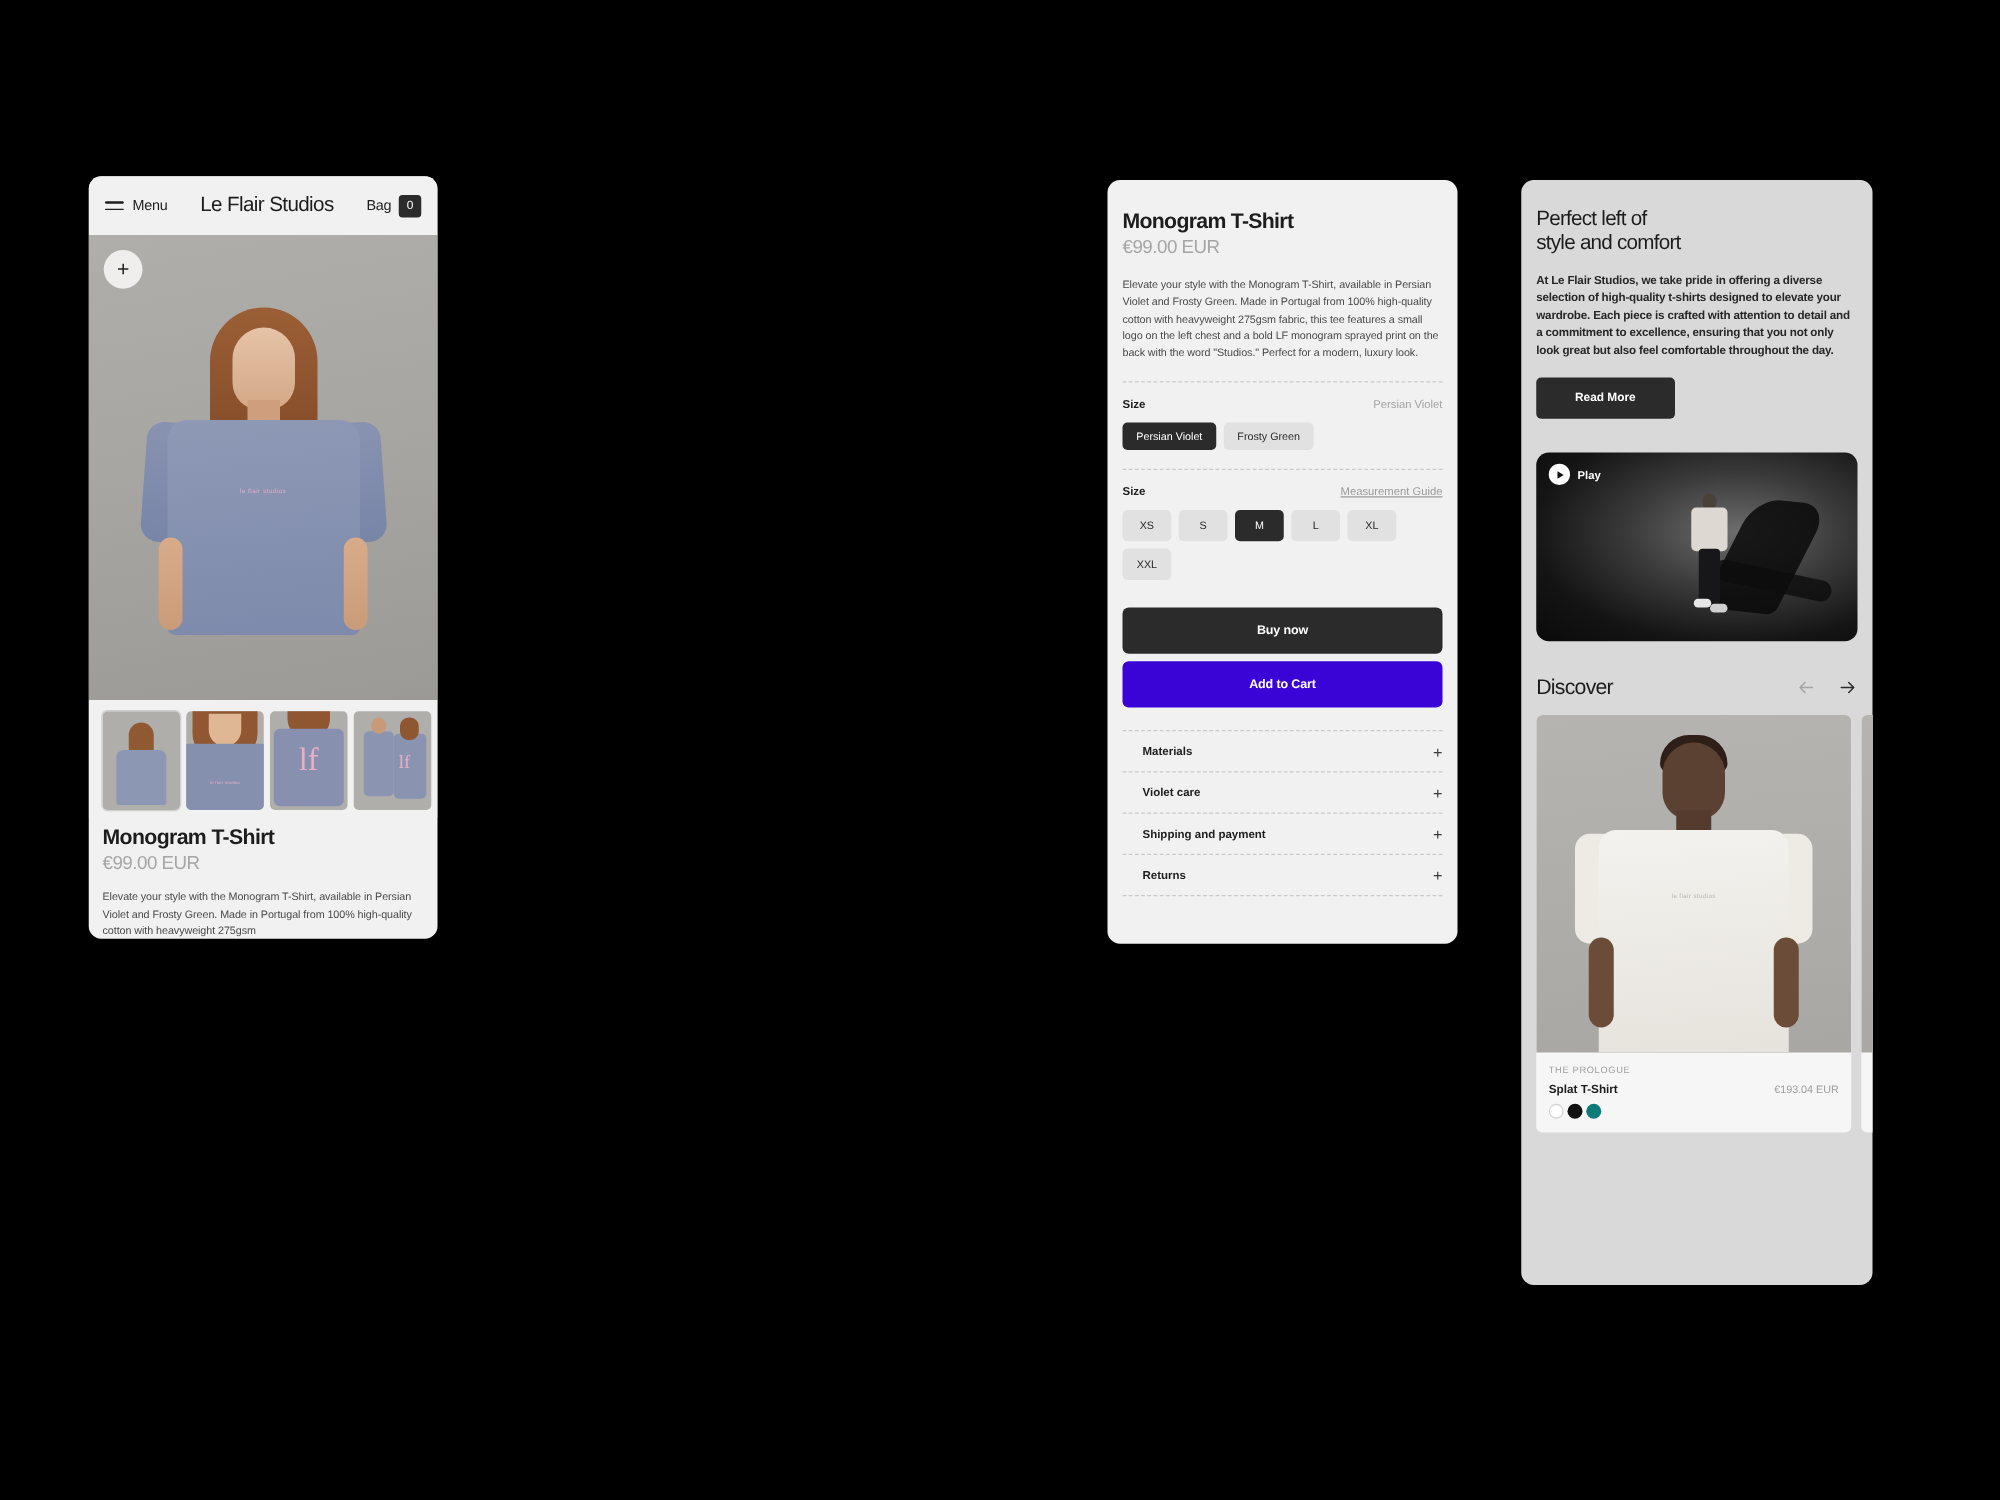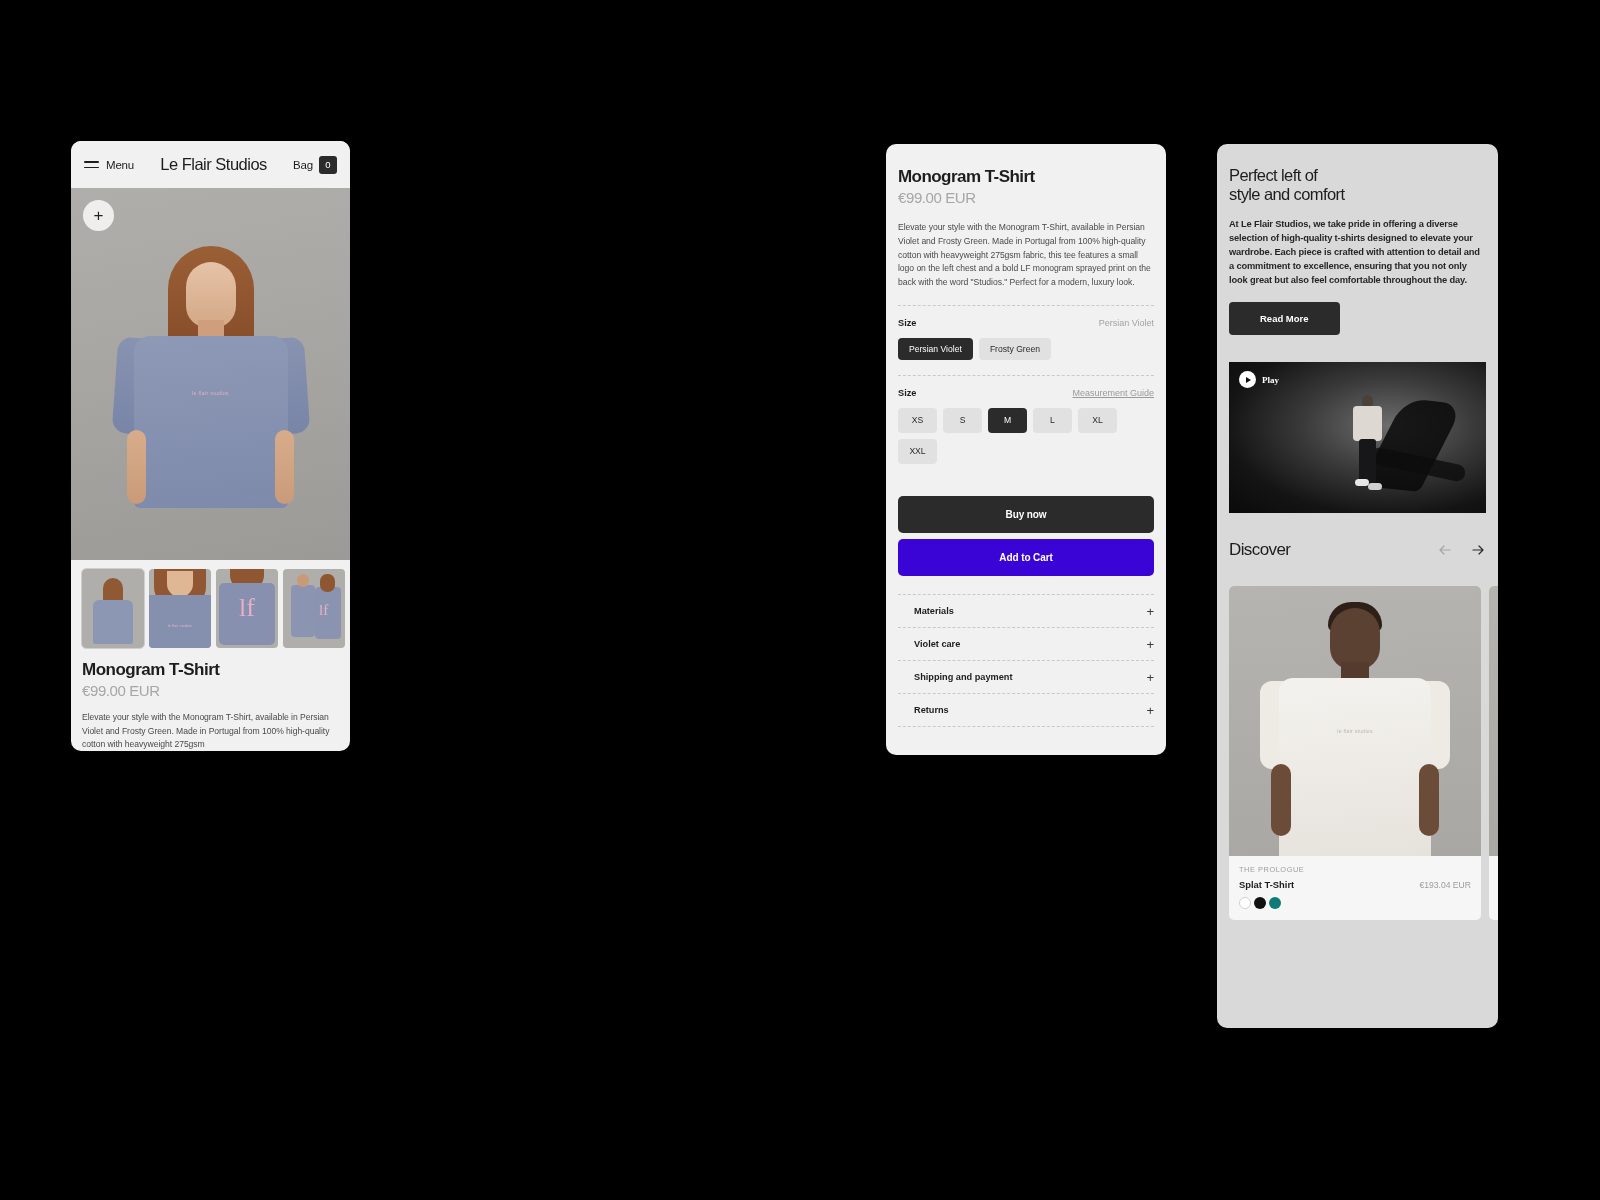--- a/index.html
+++ b/index.html
@@ -153,21 +153,21 @@
     line-height: 1; white-space: nowrap;
   }
   .chip.on { background: #2b2b2b; color: #fff; }
   .chip.sz { min-width: 39px; text-align: center; padding: 8px 0; }
 
   .cta {
     display: block; width: 100%; border: 0; border-radius: 5px;
     font-size: 10px; font-weight: 700; color: #fff; letter-spacing: -0.1px;
     padding: 13px 0; cursor: pointer; font-family: "Liberation Sans", sans-serif;
   }
-  .cta-dark { background: #2b2b2b; margin-top: 32px; }
+  .cta-dark { background: #2b2b2b; margin-top: 22px; }
   .cta-purple { background: #3a04d6; margin-top: 6px; }
 
   .acc { margin-top: 18px; }
   .acc-row {
     display: flex; align-items: center; justify-content: space-between;
     border-top: 1px dashed #c9c9c9; padding: 10px 0 9px; cursor: pointer;
   }
   .acc-row:last-child { border-bottom: 1px dashed #c9c9c9; }
   .acc-label { font-size: 9.2px; font-weight: 700; color: #1d1d1d; padding-left: 16px; }
   .acc-plus { font-size: 13px; color: #3a3a3a; line-height: 1; }
@@ -189,23 +189,22 @@
     line-height: 1.52; margin-top: 13px; letter-spacing: -0.15px;
   }
   .p3-readmore {
     display: inline-block; margin-top: 15px; background: #2b2b2b; color: #fff;
     border: 0; border-radius: 4px; font-size: 9.5px; font-weight: 700;
     padding: 11px 31px; cursor: pointer; font-family: "Liberation Sans", sans-serif;
   }
 
   .p3-video {
     position: relative; margin: 27px 12px 0; height: 151px;
-    border-radius: 0; overflow: hidden;
+    border-radius: 10px; overflow: hidden;
     background: radial-gradient(ellipse at 62% 42%, #6d6d6d 0%, #3a3a3a 38%, #141414 72%, #0a0a0a 100%);
-    font-family: Liberation Serif, serif;
   }
   .v-play {
     position: absolute; left: 10px; top: 9px; z-index: 3;
     display: flex; align-items: center; gap: 6px; cursor: pointer;
   }
   .v-play-btn {
     width: 17px; height: 17px; border-radius: 50%; background: #fff;
     display: flex; align-items: center; justify-content: center;
   }
   .v-play-btn b {
@@ -234,21 +233,21 @@
   .disc-head {
     display: flex; align-items: center; justify-content: space-between;
     padding: 0 12px; margin-top: 27px;
   }
   .disc-title { font-size: 17px; color: #1d1d1d; letter-spacing: -0.6px; }
   .disc-arrows { display: flex; align-items: center; gap: 17px; }
   .arw { width: 16px; height: 16px; cursor: pointer; }
   .arw svg { display: block; }
 
   .disc-track {
-    display: flex; gap: 8px; padding: 0 12px; margin-top: 26px;
+    display: flex; gap: 8px; padding: 0 12px; margin-top: 12px;
   }
   .prod-card {
     flex: 0 0 252px; background: #f6f6f6; border-radius: 5px; overflow: hidden;
   }
   .prod-card.peek { flex: 0 0 252px; }
   .pc-img {
     height: 270px; position: relative; overflow: hidden;
     background: linear-gradient(175deg,#b6b4b0,#a9a7a3);
   }
   .pc-head { position: absolute; left: 50%; transform: translateX(-50%); top: 22px; width: 50px; height: 62px; background: #5b4132; border-radius: 25px 25px 22px 22px; }

